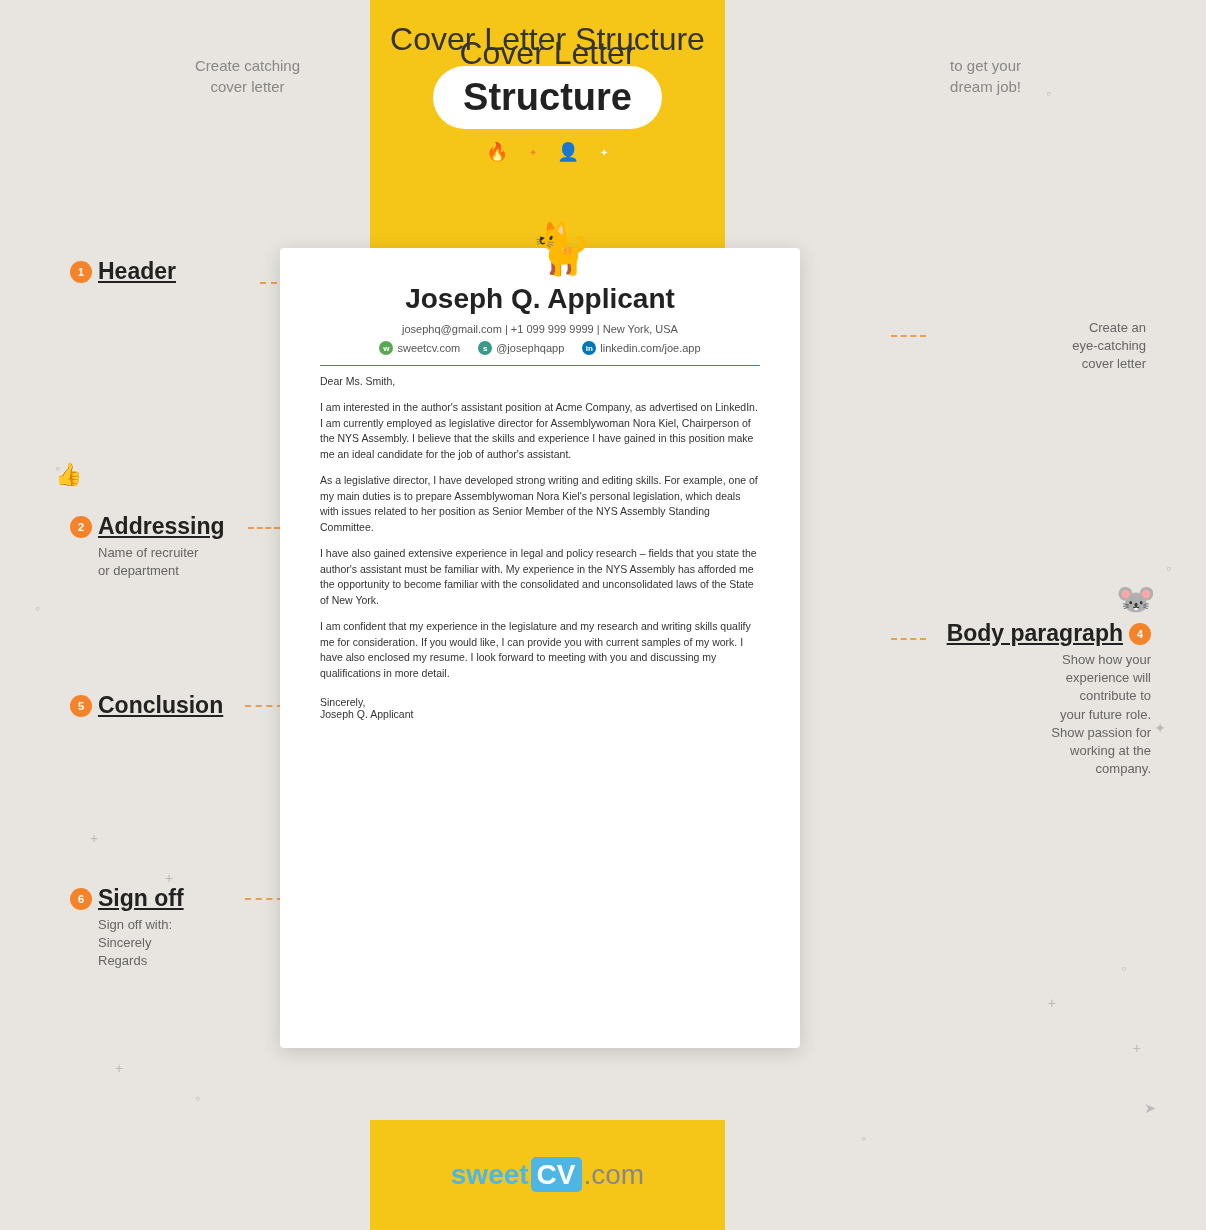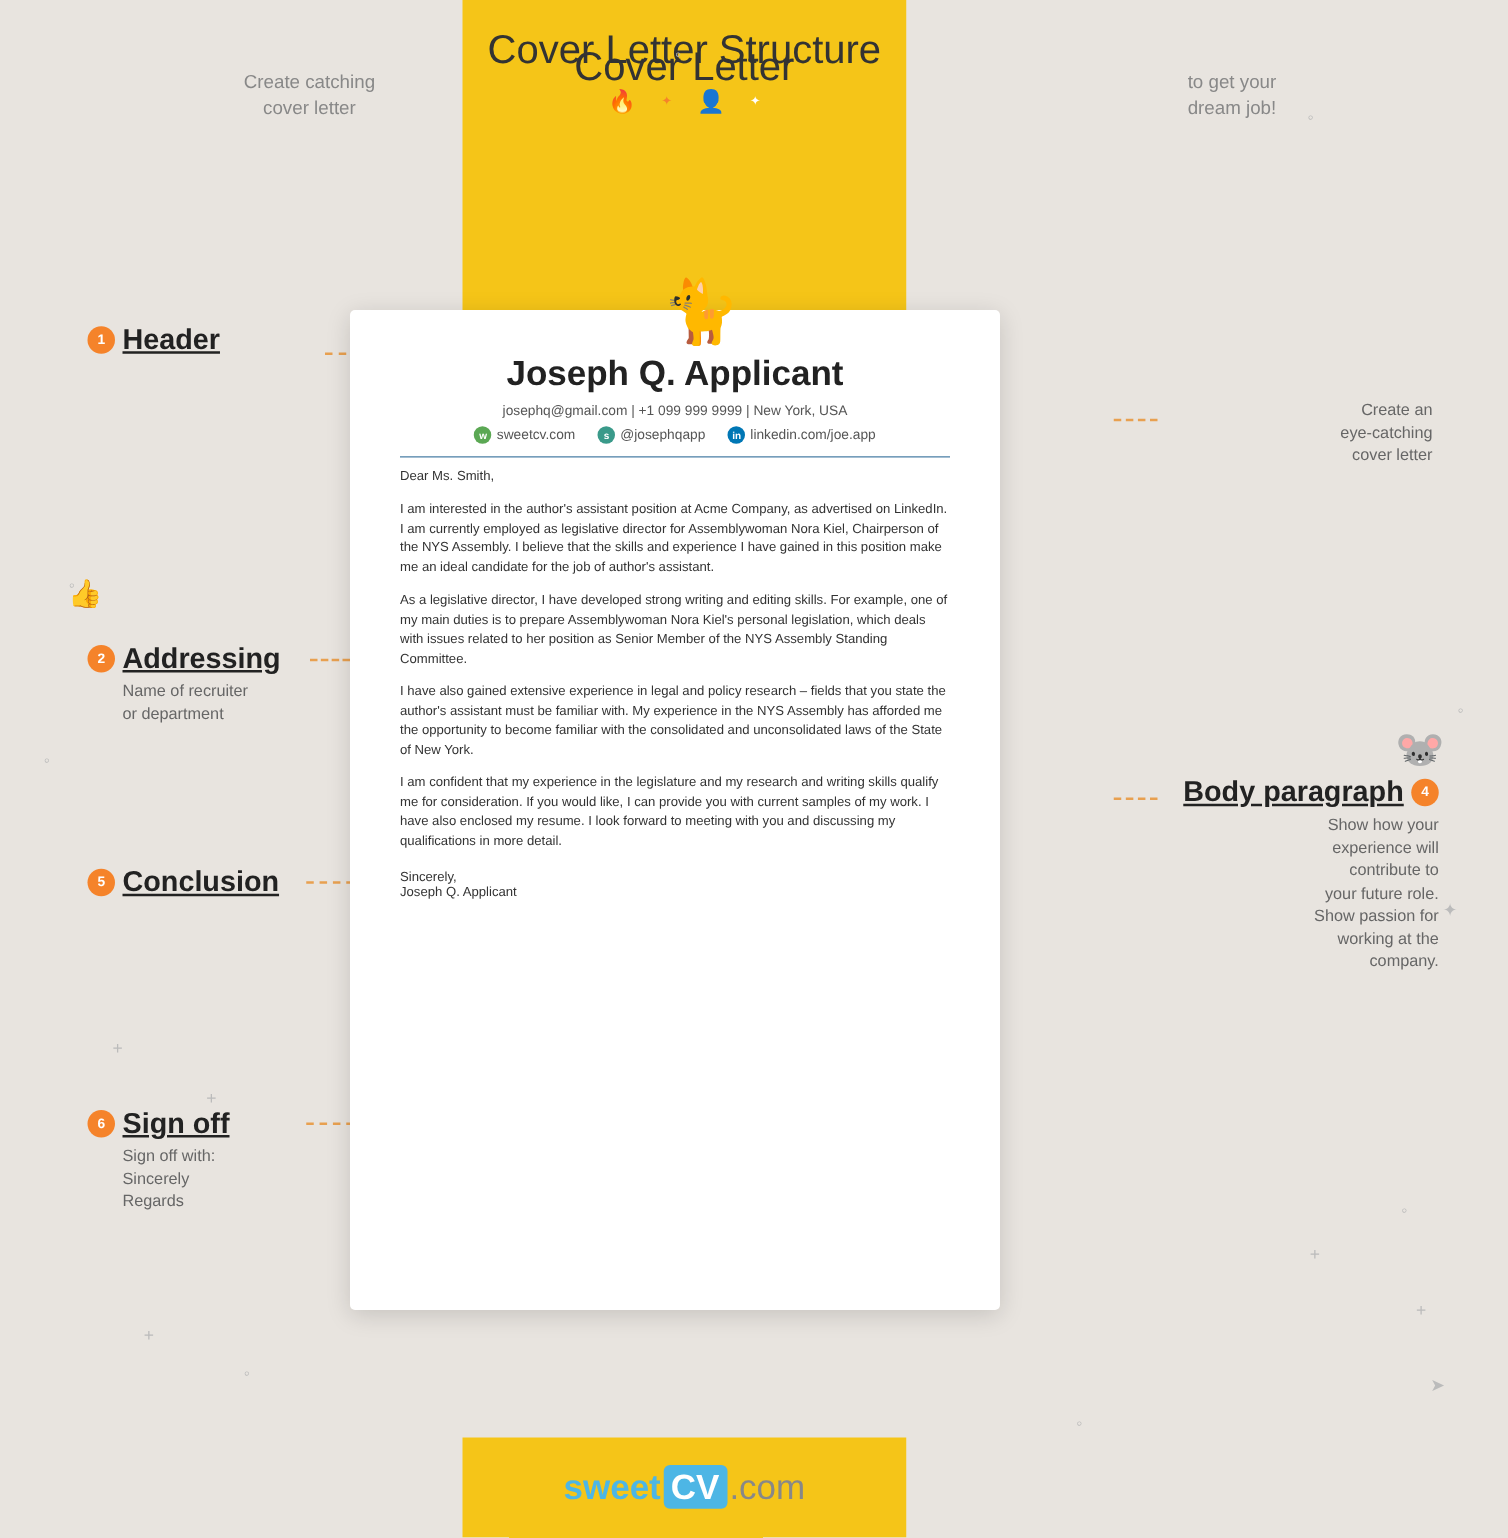--- a/index.html
+++ b/index.html
@@ -55,21 +55,21 @@
       margin-top: 12px;
       align-items: center;
     }
 
     
     .yellow-banner-bottom {
       position: absolute;
       bottom: 0;
       left: 370px;
       width: 355px;
-      height: 80px;
+      height: 110px;
       background: #f5c518;
       z-index: 1;
       display: flex;
       align-items: center;
       justify-content: center;
     }
 
     .sweetcv-logo {
       font-size: 28px;
       font-weight: 700;
@@ -298,20 +298,23 @@
       font-size: 22px;
       color: #bbb;
     }
   </style>
 </head>
 <body>
 
 <div class="yellow-banner-top">
   <div class="cover-letter-title">
     <span style="font-size:32px; font-weight:300; color:#333;">Cover Letter Structure</span>
+  </div>
+  <div class="structure-badge">
+    <span>Structure</span>
   </div>
   <div class="icon-row">
     <span style="font-size:18px;">🔥</span>
     <span style="color:#f5832a; font-size:10px;">✦</span>
     <span style="font-size:18px;">👤</span>
     <span style="color:#fff; font-size:10px;">✦</span>
   </div>
 </div>
 
 <div class="cat-illustration">🐈</div>

